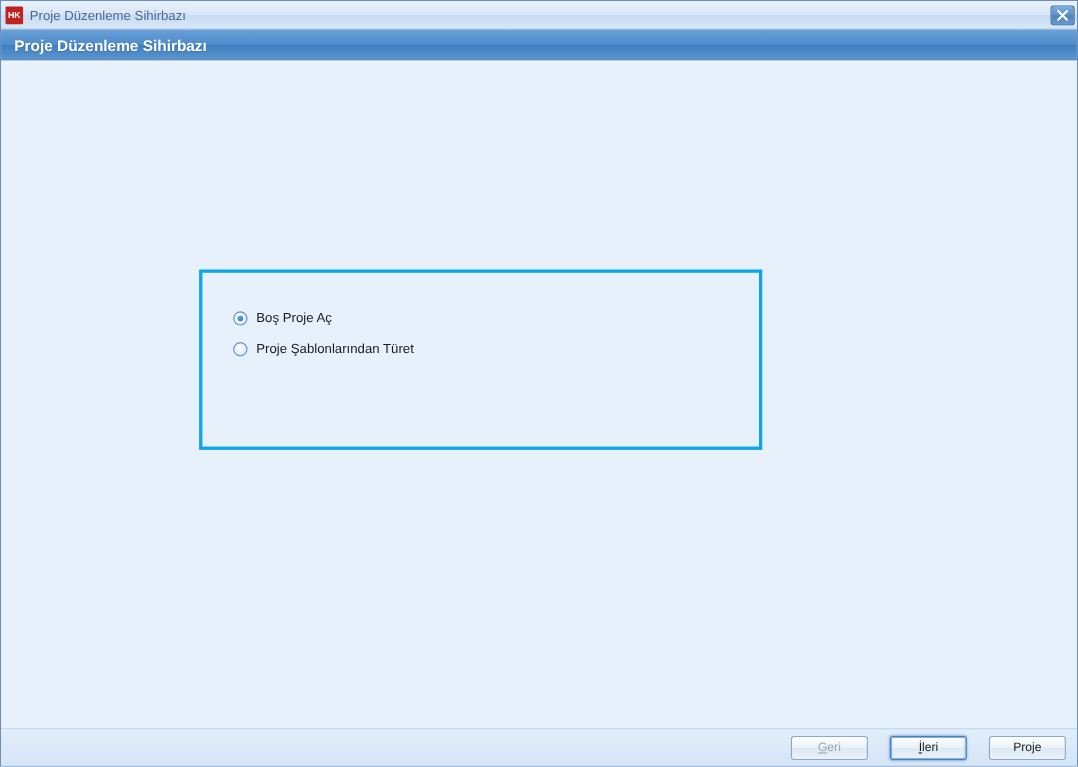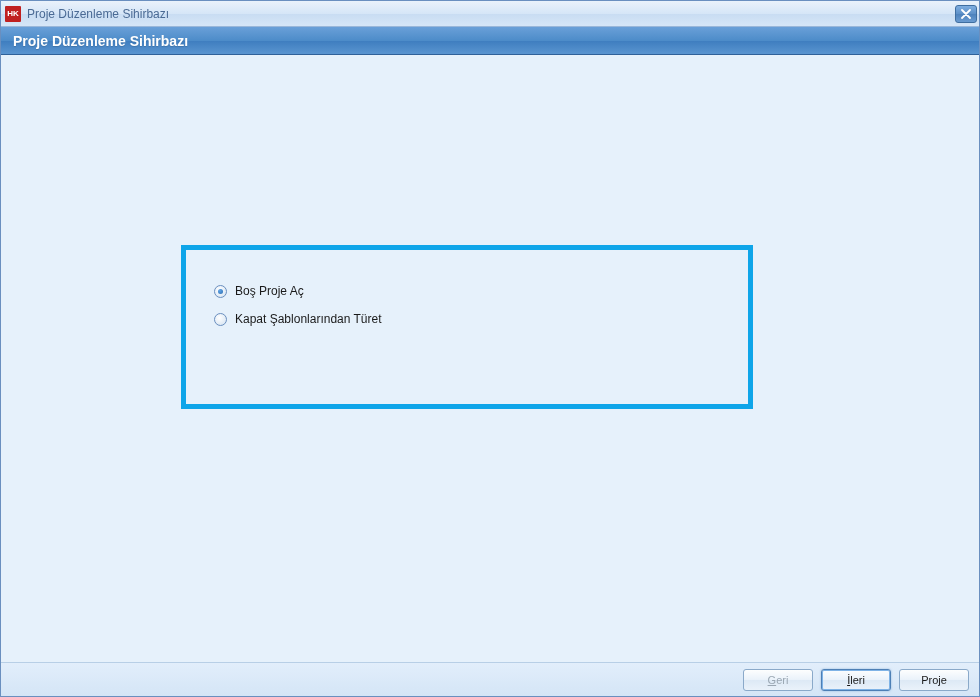--- a/index.html
+++ b/index.html
@@ -81,23 +81,23 @@
   }
   .content-area {
     flex: 1;
     background: #e6f1fb;
     position: relative;
   }
   .option-panel {
     position: absolute;
     left: 180px;
     top: 190px;
-    width: 572px;
+    width: 512px;
     height: 164px;
-    border: 5px solid #0ea5e9;
+    border: 3px solid #0ea5e9;
     background: #e6f1fb;
     padding: 34px 28px;
   }
   .radio-row {
     display: flex;
     align-items: center;
     margin-bottom: 14px;
     cursor: pointer;
   }
   .radio-circle {
@@ -124,21 +124,21 @@
     font-size: 12px;
   }
   .footer {
     height: 34px;
     background: linear-gradient(to bottom, #e2eefb 0%, #d4e5f6 100%);
     border-top: 1px solid #b8cfe6;
     display: flex;
     align-items: center;
     justify-content: flex-end;
     padding: 0 10px;
-    gap: 8px;
+    gap: 20px;
   }
   .btn {
     min-width: 70px;
     height: 22px;
     border: 1px solid #8aa9c9;
     border-radius: 3px;
     background: linear-gradient(to bottom, #fdfefe 0%, #eaf2fa 48%, #dde9f5 52%, #eaf2fa 100%);
     font-size: 11px;
     color: #1a1a1a;
     display: flex;
@@ -185,21 +185,21 @@
   <div class="content-area">
     <div class="option-panel">
 
       <div class="radio-row">
         <div class="radio-circle selected"></div>
         <div class="radio-label">Boş Proje Aç</div>
       </div>
 
       <div class="radio-row">
         <div class="radio-circle"></div>
-        <div class="radio-label">Kapat Şablonlarından Türet</div>
+        <div class="radio-label">Proje Şablonlarından Türet</div>
       </div>
 
     </div>
   </div>
 
   <div class="footer">
     <button class="btn disabled">
       <span><span class="underline">G</span><span>eri</span></span>
     </button>
     <button class="btn default">

